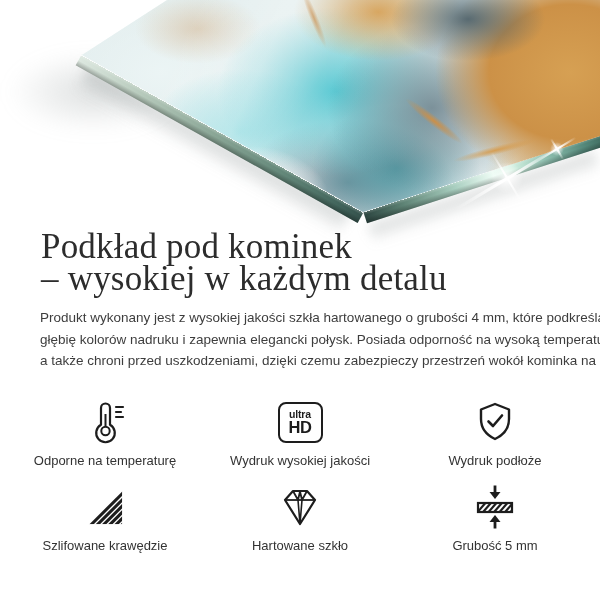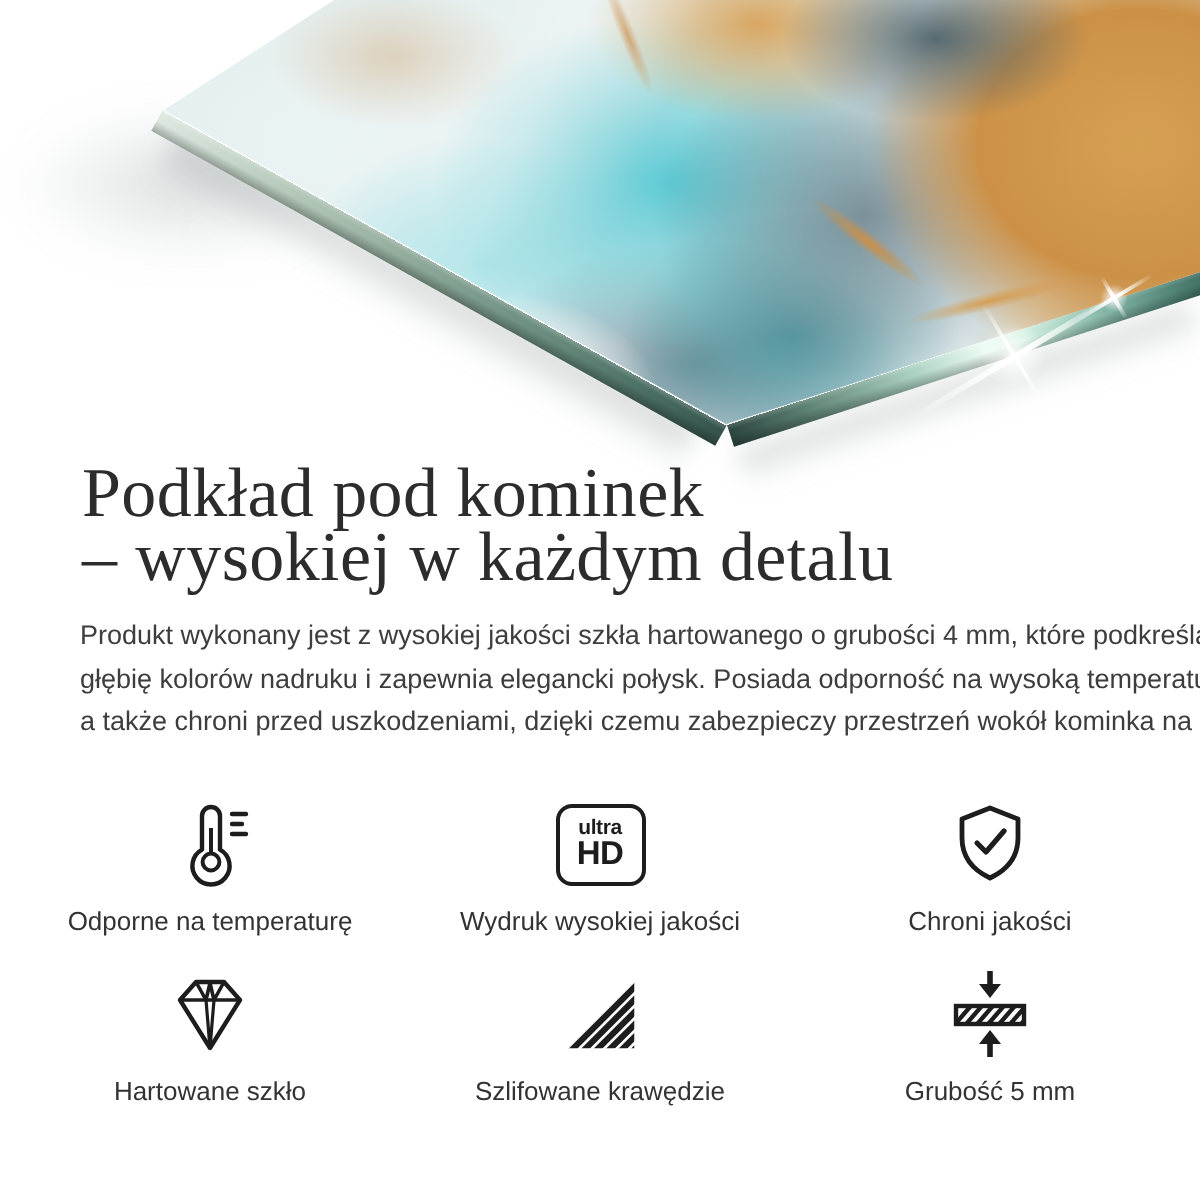--- a/index.html
+++ b/index.html
@@ -155,33 +155,21 @@
       <div class="f-label">Wydruk wysokiej jakości</div>
     </div>
 
     <div class="feature">
       <div class="icon-box">
         <svg width="46" height="46" viewBox="0 0 46 46" fill="none">
           <path d="M23 5 L37 10.5 V20 C37 29.5 31.5 36 23 40 C14.5 36 9 29.5 9 20 V10.5 Z" stroke="#1d1d1d" stroke-width="2.4" stroke-linejoin="round"></path>
           <path d="M16.5 22.5 L21 27 L30 16.5" stroke="#1d1d1d" stroke-width="2.6" stroke-linecap="round" stroke-linejoin="round"></path>
         </svg>
       </div>
-      <div class="f-label">Chroni jakości</div>
-    </div>
-
-    <div class="feature">
-      <div class="icon-box">
-        <svg width="48" height="46" viewBox="0 0 48 46" fill="none">
-          <path d="M9 16 L17 7 H31 L39 16 L24 40 Z" stroke="#1d1d1d" stroke-width="2.2" stroke-linejoin="round"></path>
-          <path d="M9 16 H39" stroke="#1d1d1d" stroke-width="1.8"></path>
-          <path d="M17 7 L22 16 L24 7.5 L26 16 L31 7" stroke="#1d1d1d" stroke-width="1.8" stroke-linejoin="round"></path>
-          <path d="M22 16 L24 40 M26 16 L24 40" stroke="#1d1d1d" stroke-width="1.6"></path>
-        </svg>
-      </div>
-      <div class="f-label">Hartowane szkło</div>
+      <div class="f-label">Wydruk podłoże</div>
     </div>
 
     <div class="feature">
       <div class="icon-box">
         <svg width="46" height="46" viewBox="0 0 48 48" fill="none">
           <defs>
               <clipPath id="triClip">
                 <polygon points="6,42 42,42 42,6"></polygon>
               </clipPath>
             </defs>
@@ -189,20 +177,32 @@
             <line x1="6" y1="46" x2="46" y2="6"></line>
             <line x1="12.5" y1="46" x2="46" y2="12.5"></line>
             <line x1="19" y1="46" x2="46" y2="19"></line>
             <line x1="25.5" y1="46" x2="46" y2="25.5"></line>
             <line x1="32" y1="46" x2="46" y2="32"></line>
             <line x1="38.5" y1="46" x2="46" y2="38.5"></line>
           </g>
         </svg>
       </div>
       <div class="f-label">Szlifowane krawędzie</div>
+    </div>
+
+    <div class="feature">
+      <div class="icon-box">
+        <svg width="48" height="46" viewBox="0 0 48 46" fill="none">
+          <path d="M9 16 L17 7 H31 L39 16 L24 40 Z" stroke="#1d1d1d" stroke-width="2.2" stroke-linejoin="round"></path>
+          <path d="M9 16 H39" stroke="#1d1d1d" stroke-width="1.8"></path>
+          <path d="M17 7 L22 16 L24 7.5 L26 16 L31 7" stroke="#1d1d1d" stroke-width="1.8" stroke-linejoin="round"></path>
+          <path d="M22 16 L24 40 M26 16 L24 40" stroke="#1d1d1d" stroke-width="1.6"></path>
+        </svg>
+      </div>
+      <div class="f-label">Hartowane szkło</div>
     </div>
 
     <div class="feature">
       <div class="icon-box">
         <svg width="48" height="48" viewBox="0 0 48 48" fill="none">
           <line x1="24" y1="2.5" x2="24" y2="9" stroke="#1d1d1d" stroke-width="2.8"></line>
           <polygon points="18.5,9 29.5,9 24,16" fill="#1d1d1d"></polygon>
           <rect x="7" y="20" width="34" height="9" stroke="#1d1d1d" stroke-width="2.2"></rect>
           <defs>
               <clipPath id="barClip">

